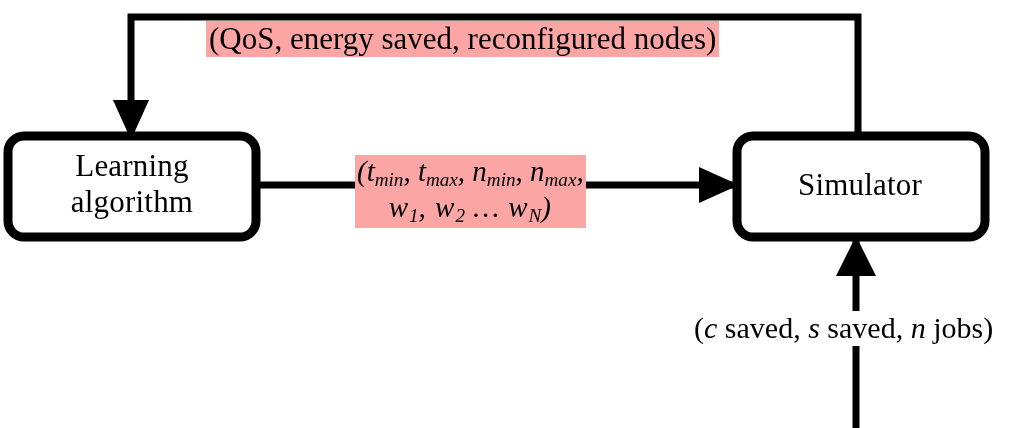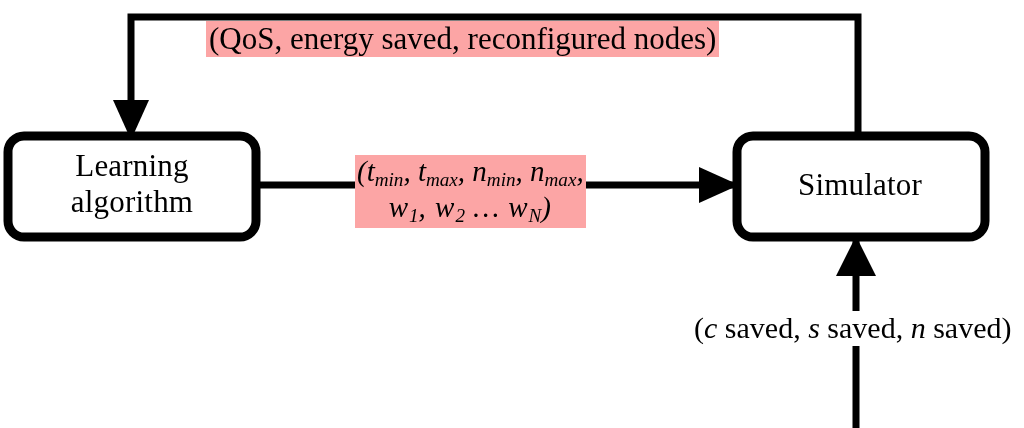--- a/index.html
+++ b/index.html
@@ -136,15 +136,15 @@
     <span class="line2">algorithm</span>
   </div>
 
   <div class="label box-label" id="label-simulator">Simulator</div>
 
   <div class="label" id="label-params">
     <span class="ln ln1"><span>(</span><span>t</span><sub>min</sub><span>, </span><span>t</span><sub>max</sub><span>, </span><span>n</span><sub>min</sub><span>, </span><span>n</span><sub>max</sub><span>,</span></span>
     <span class="ln ln2"><span>w</span><sub>1</sub><span>, </span><span>w</span><sub>2</sub><span> … </span><span>w</span><sub>N</sub><span>)</span></span>
   </div>
 
-  <div class="label" id="label-inputs"><span>(</span><span class="it">c</span><span> saved, </span><span class="it">s</span><span> saved, </span><span class="it">n</span><span> saved)</span></div>
+  <div class="label" id="label-inputs"><span>(</span><span class="it">c</span><span> saved, </span><span class="it">s</span><span> saved, </span><span class="it">n</span><span> jobs)</span></div>
 
 </div>
 
 </body></html>

